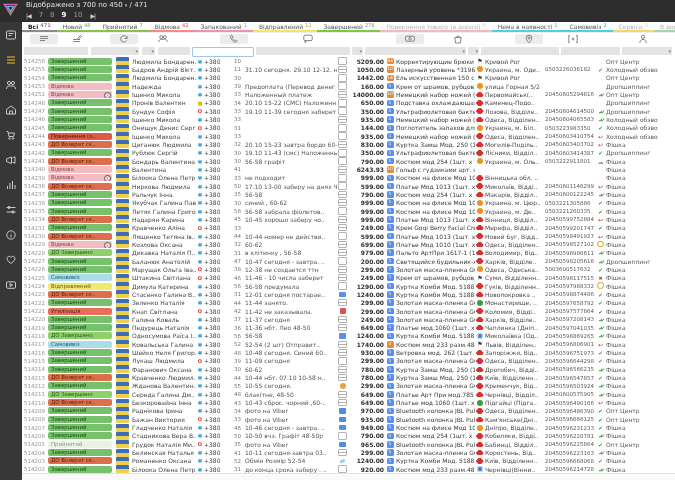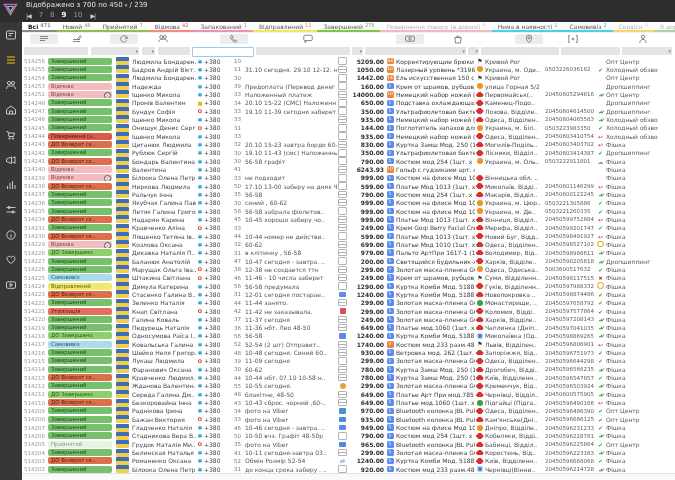--- a/index.html
+++ b/index.html
@@ -91,21 +91,21 @@
             <stop offset="1" stop-color="#4cc46a"></stop>
       </linearGradient>
         </defs>
       <path d="M1.5 2.5h12L7.5 12.5z" fill="none" stroke="url(#lg)" stroke-width="1.6"></path>
       <path d="M4.5 4.5h6L7.5 9.5z" fill="none" stroke="#6ab7e8" stroke-width="1.2"></path>
     </svg>
   </span>
   <div class="shown-line">
     <span>Відображено з 700 по 450</span>
     <span class="caret">▾</span>
-    <span>/ 239</span>
+    <span>/ 471</span>
   </div>
   <div class="pager">
     <span class="nav">|◀</span>
     <span id="pages" style="display:flex;gap:7px;">
         <span class="pg">7</span>
         <span class="pg">8</span>
         <span class="pg cur">9</span>
         <span class="pg">10</span>
       </span>
     <span class="nav">▶|</span>

